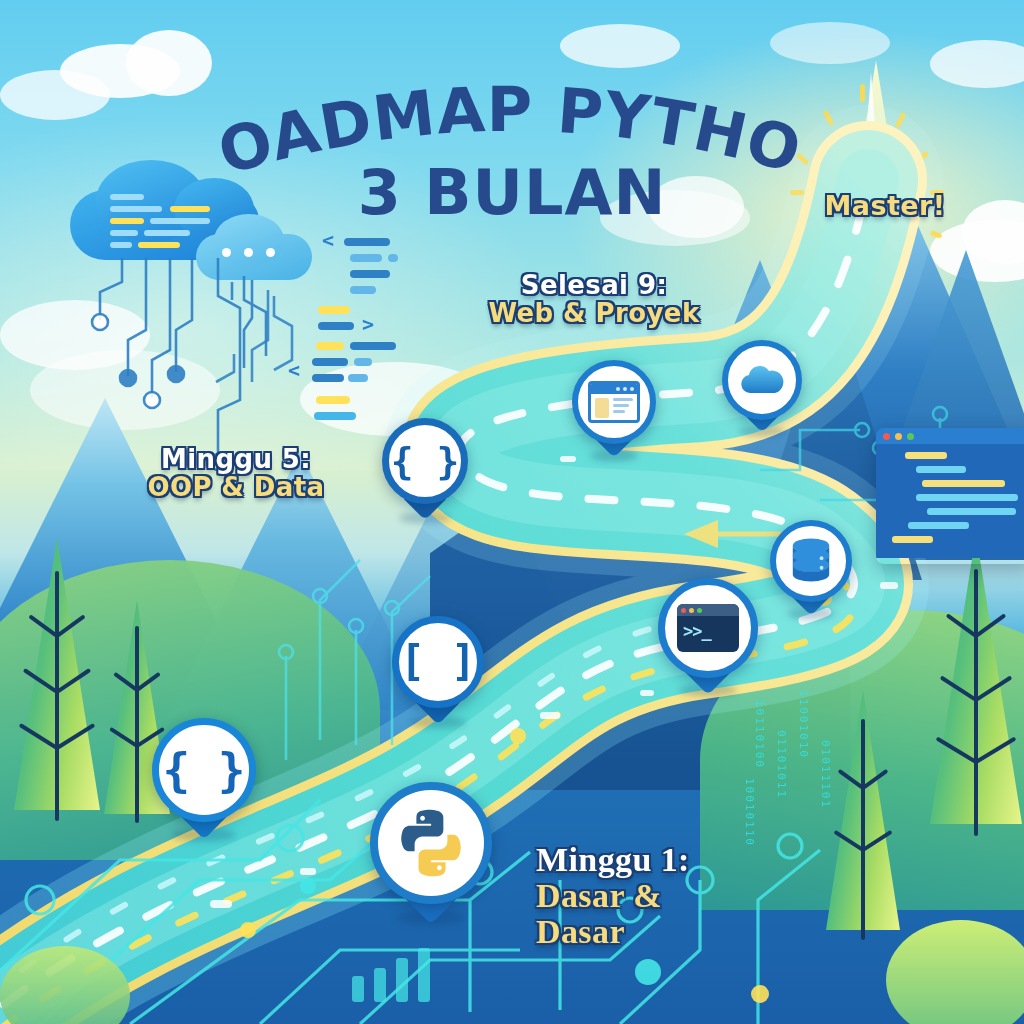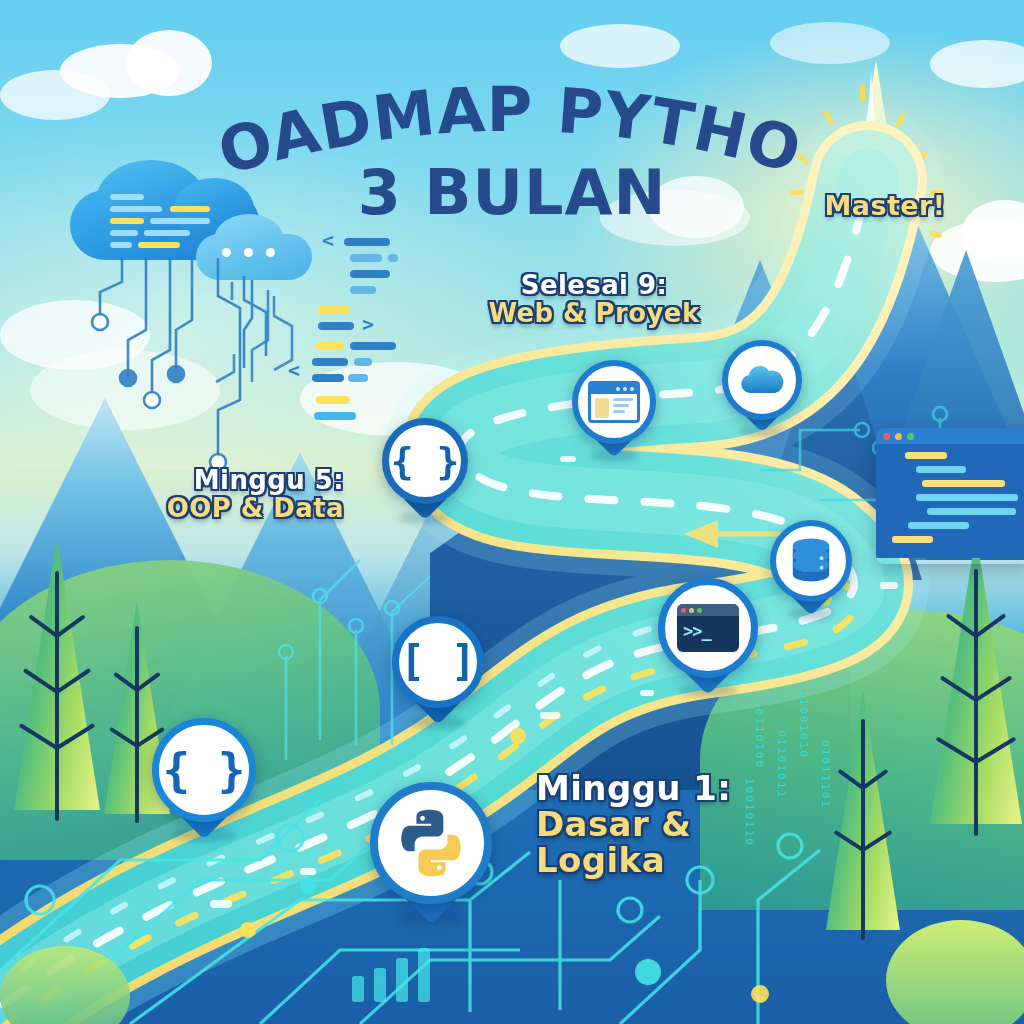--- a/index.html
+++ b/index.html
@@ -484,24 +484,24 @@
 
   <div class="lbl" style="left:746px;top:192px;width:278px;font-size:27px;">
     <span class="y">Master!</span>
   </div>
 
   <div class="lbl" style="left:470px;top:272px;width:248px;font-size:26px;">
     <span class="w">Selesai 9:</span>
     <span class="y">Web &amp; Proyek</span>
   </div>
 
-  <div class="lbl" style="left:128px;top:467px;width:216px;font-size:26px;text-align:right;">
+  <div class="lbl" style="left:128px;top:446px;width:216px;font-size:26px;">
     <span class="w">Minggu 5:</span>
     <span class="y">OOP &amp; Data</span>
   </div>
 
-  <div class="lbl" style="left:536px;top:770px;width:282px;font-size:34px;text-align:left;">
+  <div class="lbl" style="left:536px;top:842px;width:282px;font-size:34px;text-align:left;font-family:Liberation Serif, serif;">
     <span class="w">Minggu 1:</span>
     <span class="y">Dasar &amp;</span>
-    <span class="y">Logika</span>
+    <span class="y">Dasar</span>
   </div>
 
 </div>
 
 </body></html>

